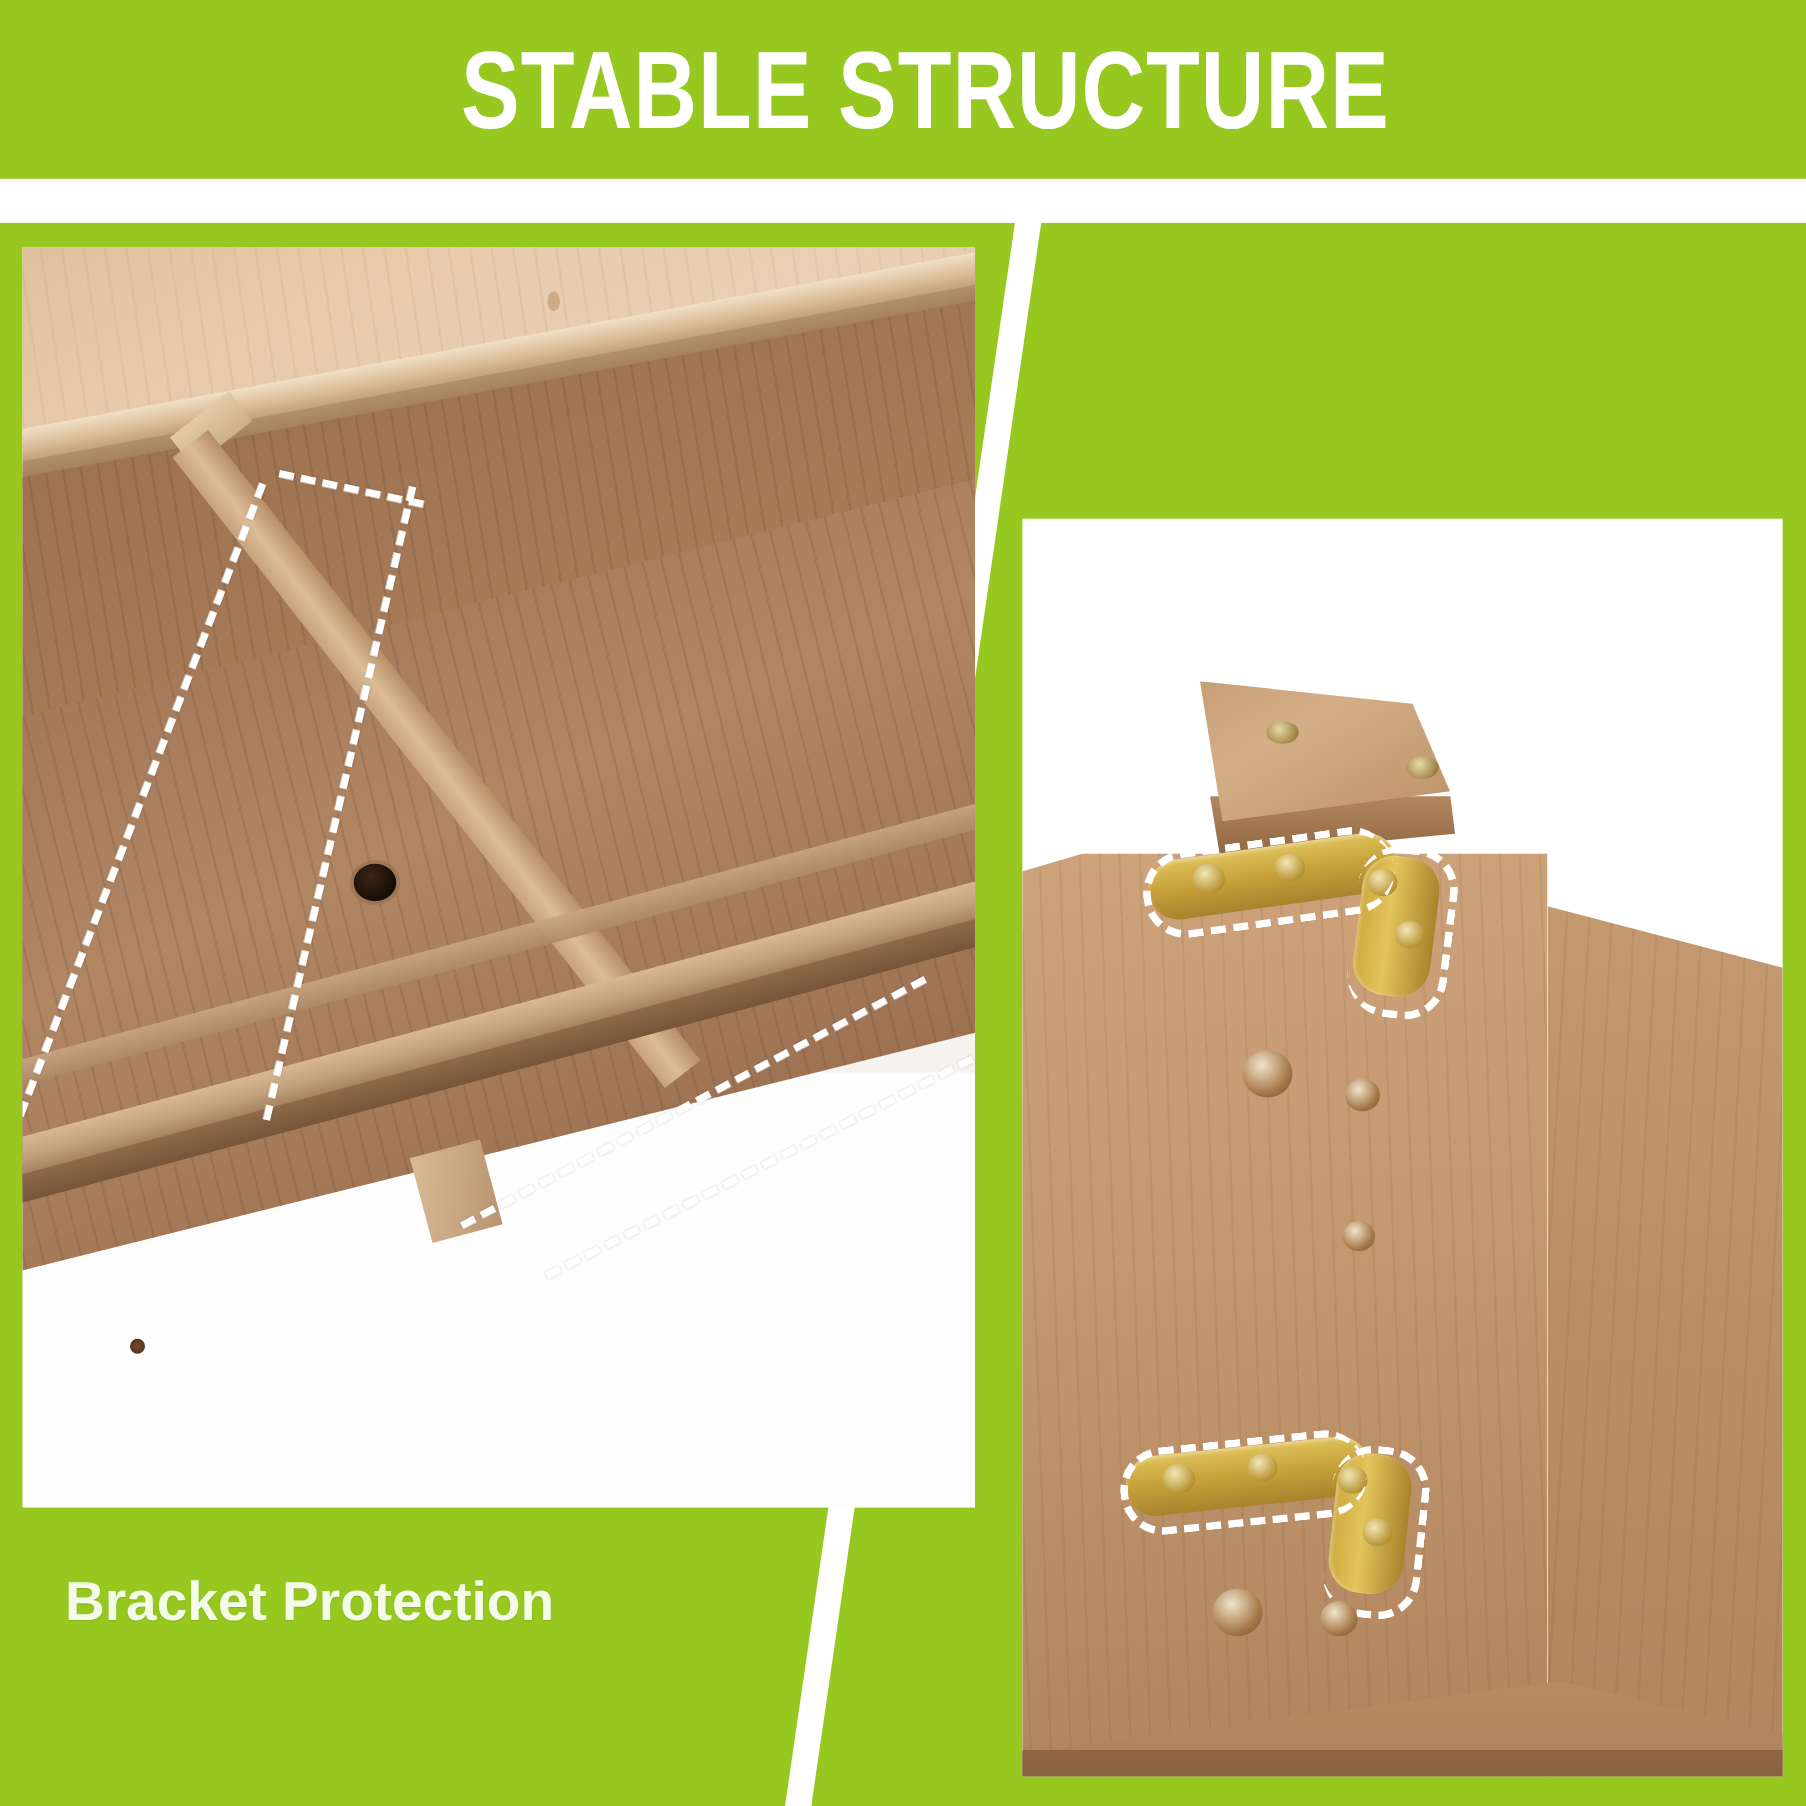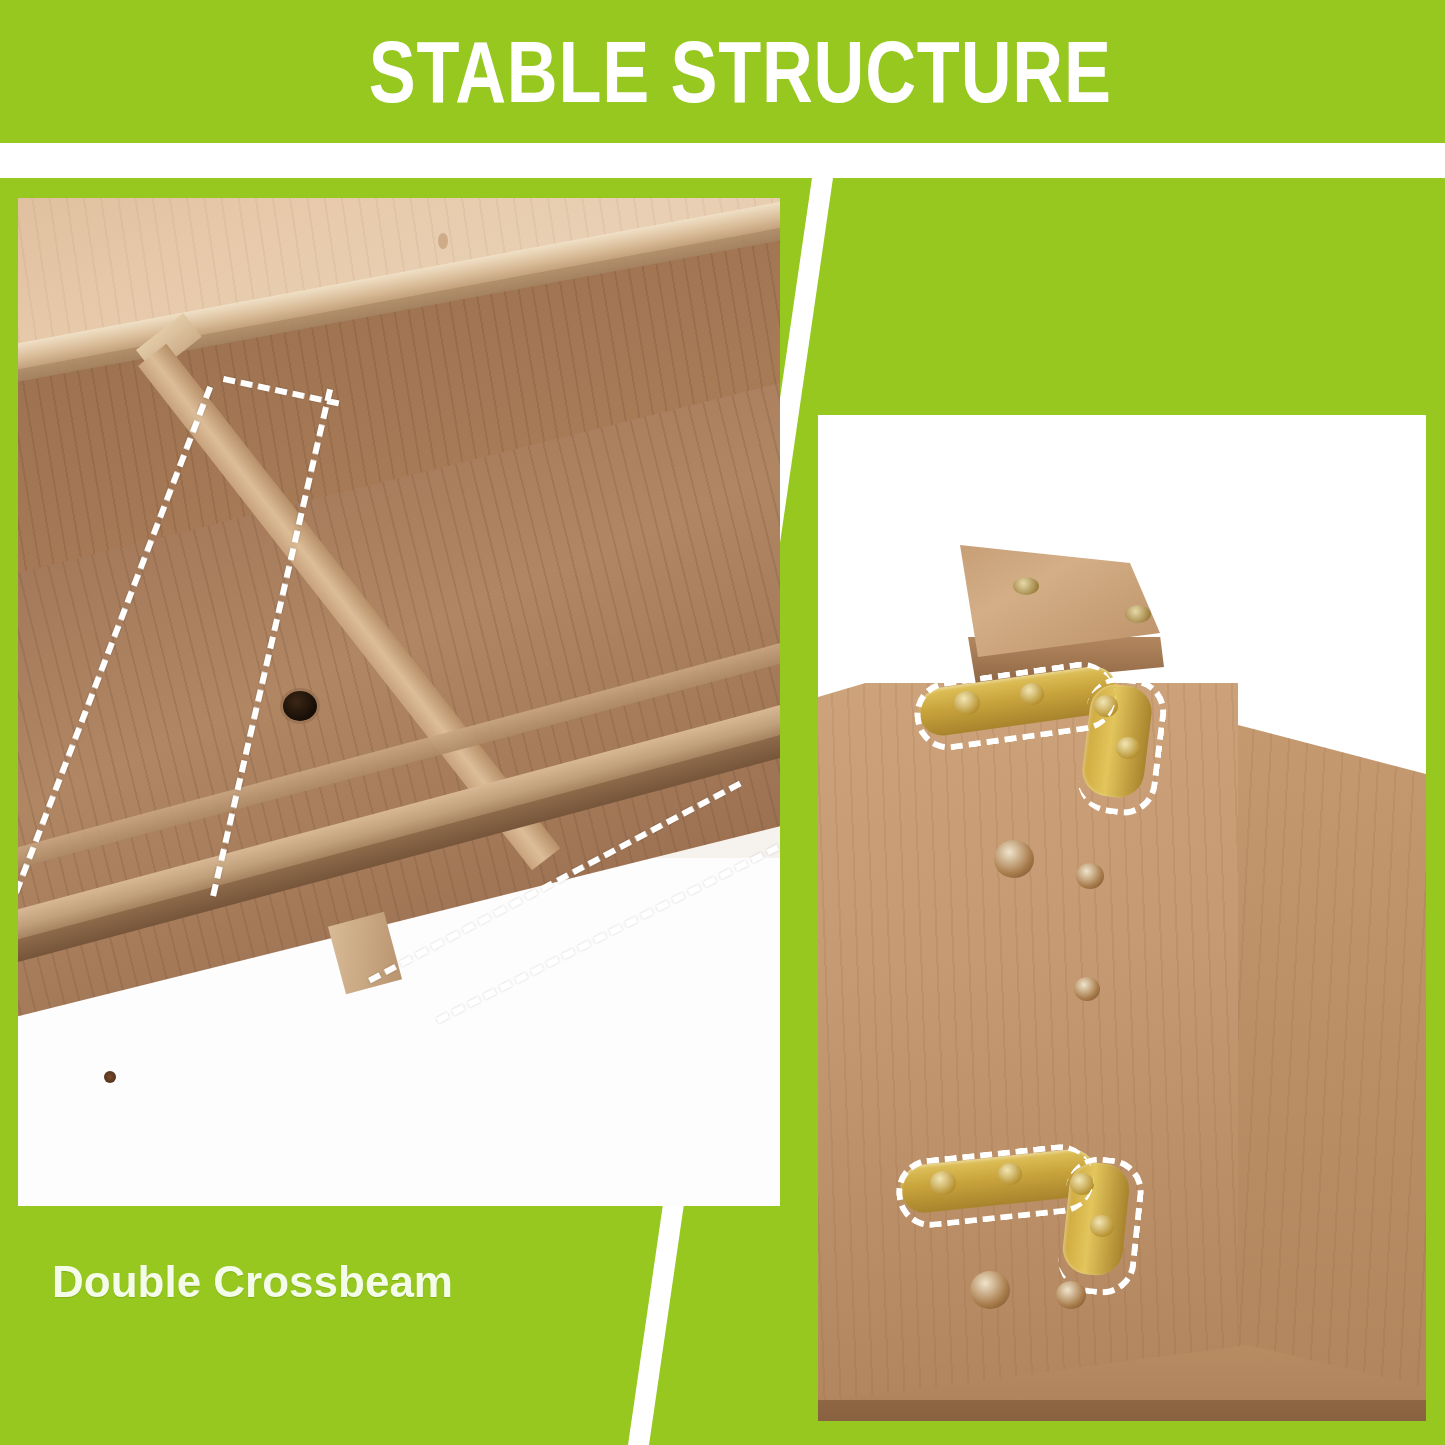--- a/index.html
+++ b/index.html
@@ -253,16 +253,16 @@
       <div class="wscrew" style="left:176px;top:425px;width:40px;height:38px;"></div>
       <div class="wscrew" style="left:258px;top:448px;width:28px;height:26px;"></div>
       <div class="wscrew" style="left:152px;top:856px;width:40px;height:38px;"></div>
       <div class="wscrew" style="left:238px;top:866px;width:30px;height:28px;"></div>
       <div class="wscrew" style="left:256px;top:562px;width:26px;height:24px;"></div>
     </div>
   </div>
 
 
   <div class="caption-left" style="color: rgb(244, 251, 232);">
-    <div>Double Crossbeam</div>
+    <div>Bracket Protection</div>
   </div>
 
 </div>
 
 </body></html>

